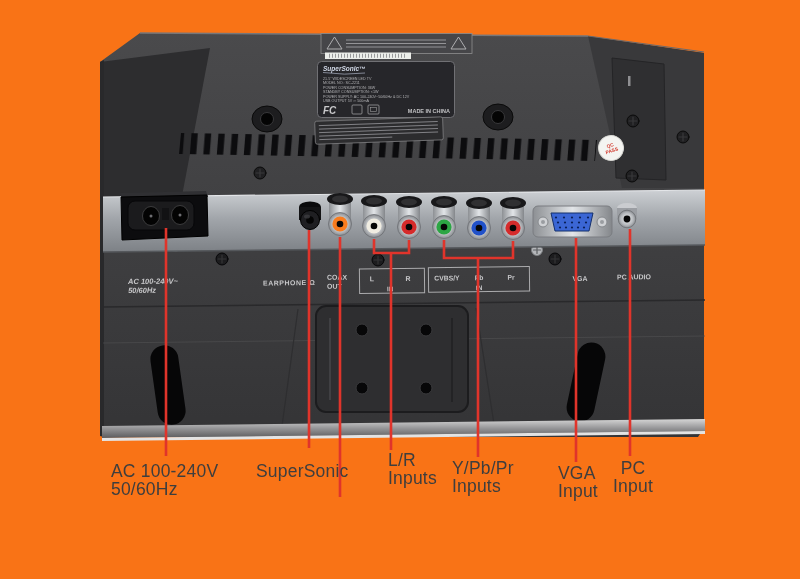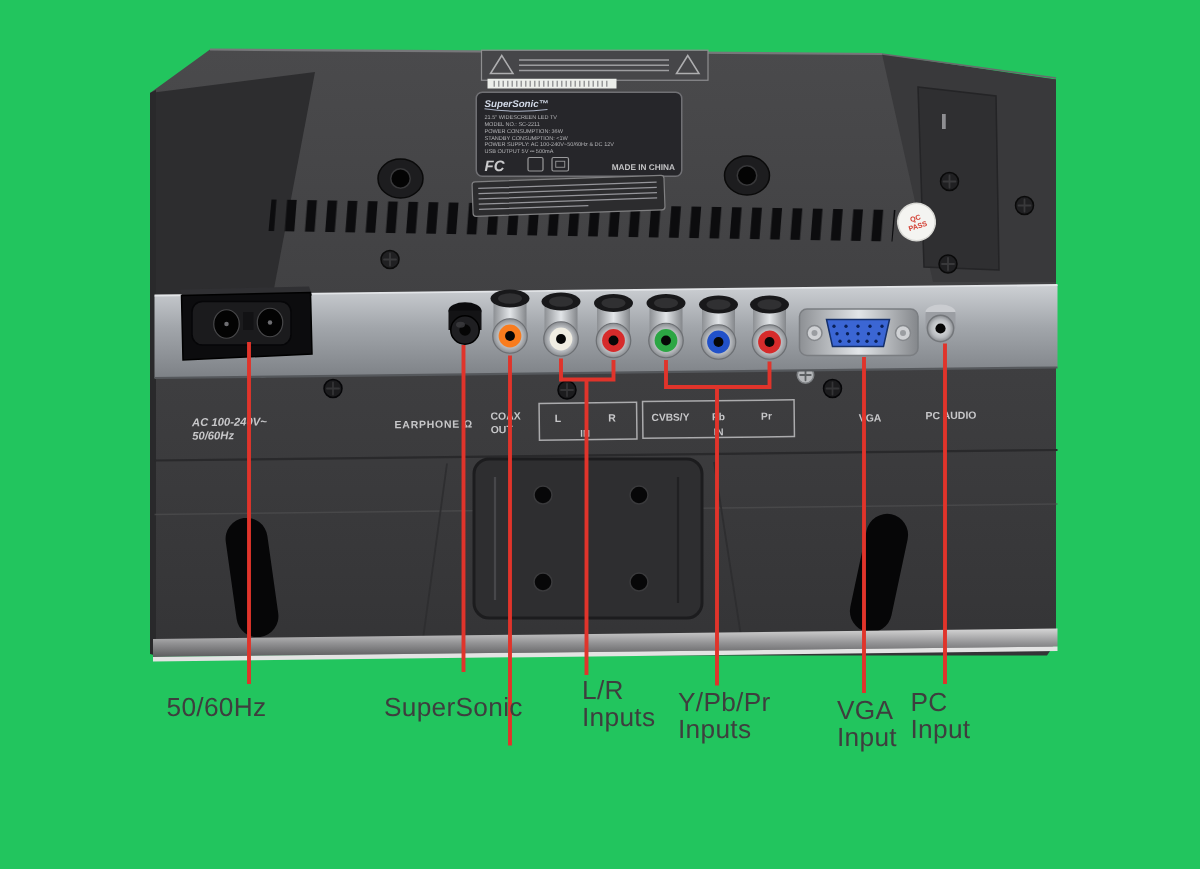--- a/index.html
+++ b/index.html
@@ -1,21 +1,21 @@
 <!DOCTYPE html>
 <html><head>
 <meta charset="utf-8">
 <style>
   html,body{margin:0;padding:0;background:#fff;}
-  .stage{position:relative;width:800px;height:579px;background:#22c55e;overflow:hidden;
+  .stage{position:relative;width:800px;height:579px;background:#f97316;overflow:hidden;
          font-family:"Liberation Sans", sans-serif;}
   .stage svg{position:absolute;left:0;top:0;}
   .callout{position:absolute;color:#3e3e3e;font-size:17.5px;line-height:18px;letter-spacing:.2px;}
   .callout .cl{white-space:nowrap;}
-  .callout.center{text-align:left;}
+  .callout.center{text-align:center;}
   svg text{font-family:"Liberation Sans", sans-serif;}
   .silk{fill:#c7c7c9;font-weight:bold;}
   .spec{fill:#b3b3b6;}
 </style>
 </head>
 <body>
 
 <div class="stage">
 <svg width="800" height="579" viewBox="0 0 800 579">
   <defs>
@@ -284,20 +284,21 @@
     <path d="M309,230 V448"></path>
     <path d="M340,237 V497"></path>
     <path d="M374,239 V253 M409,240 V253 M372.7,253 H410.3 M391,253 V450"></path>
     <path d="M444,240 V258 M513,241 V258 M442.7,258 H514.3 M478,258 V457"></path>
     <path d="M576,238 V462"></path>
     <path d="M630,229 V456"></path>
   </g>
 </svg>
 
 <div class="callout" style="left:111px;top:462px">
+  <div class="cl">AC 100-240V</div>
   <div class="cl">50/60Hz</div>
 </div>
 <div class="callout" style="left:256px;top:462px">
   <div class="cl">SuperSonic</div>
 </div>
 <div class="callout" style="left:388px;top:451px">
   <div class="cl">L/R</div>
   <div class="cl">Inputs</div>
 </div>
 <div class="callout" style="left:452px;top:459px">

